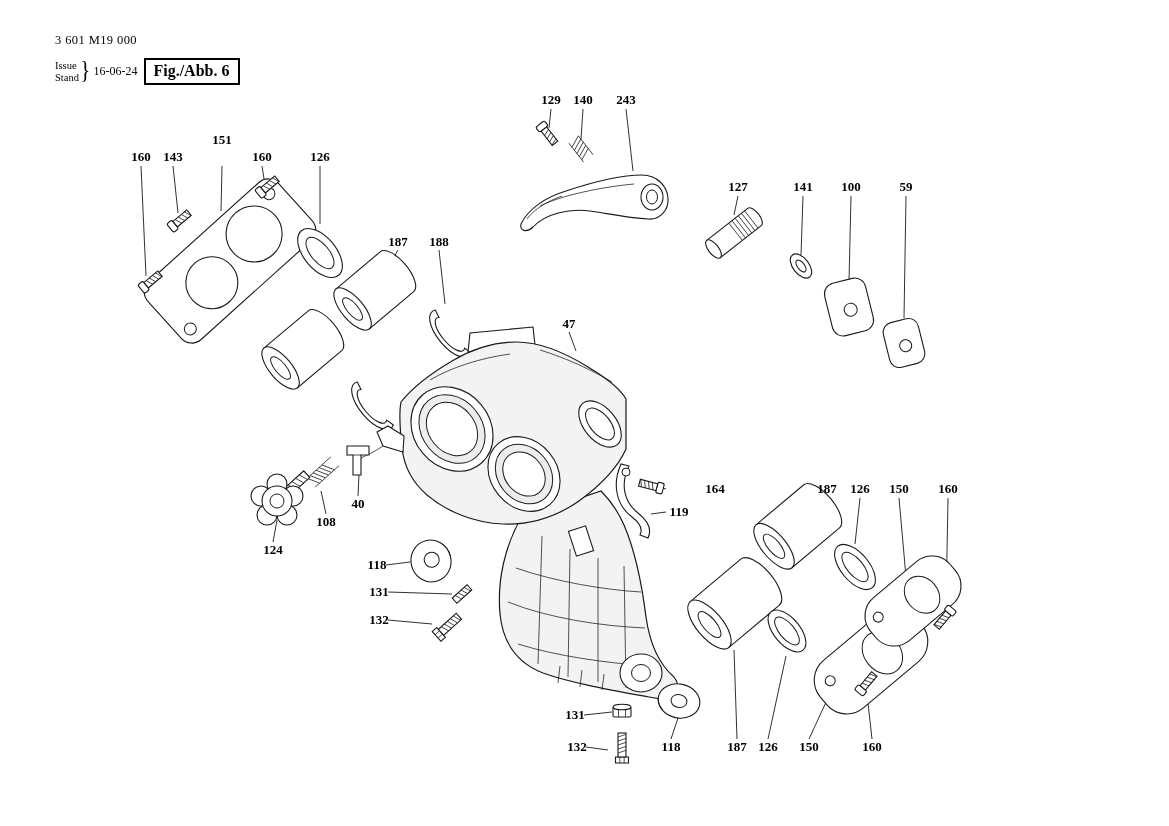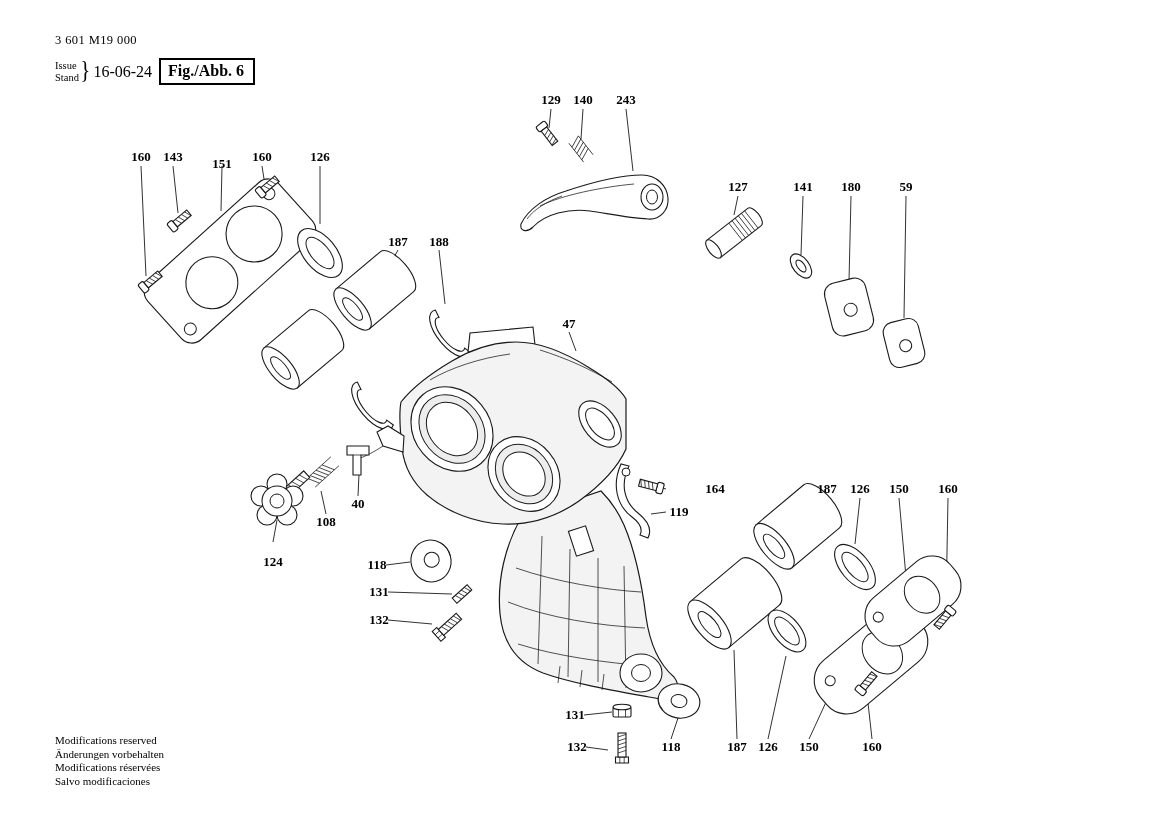--- a/index.html
+++ b/index.html
@@ -2,21 +2,21 @@
 <html><head>
 <meta charset="utf-8">
 <style>
   html,body{margin:0;padding:0;background:#fff;}
   .page{position:relative;width:1069px;height:826px;background:#ffffff;
         font-family:Liberation Serif, serif;color:#000;overflow:hidden;}
   .part-number{position:absolute;left:55px;top:33px;font-size:12.5px;letter-spacing:.4px;}
   .issue-block{position:absolute;left:55px;top:58px;display:flex;align-items:center;}
   .issue-lines{font-size:10.5px;line-height:12px;}
   .brace{font-size:26px;font-weight:300;transform:scaleX(.8);margin:-3px 0 0 0;}
-  .issue-date{font-size:16px;margin-left:2px;}
+  .issue-date{font-size:12px;margin-left:2px;}
   .figbox{margin-left:7px;border:2px solid #000;padding:2px 9px 3px 7px;font-size:16px;font-weight:bold;}
   .footer{position:absolute;left:55px;top:734px;font-size:11px;line-height:13.5px;}
   .plabel{position:absolute;transform:translate(-50%,-50%);font-size:13px;font-weight:bold;white-space:nowrap;}
   svg.diagram{position:absolute;left:0;top:0;}
   .p{fill:#ffffff;stroke:#1a1a1a;stroke-width:1.1;}
   .ph{fill:#f3f3f3;stroke:#1a1a1a;stroke-width:1.2;}
   .pg{fill:#ededed;stroke:#1a1a1a;stroke-width:1;}
   .pw{fill:#ffffff;stroke:#1a1a1a;stroke-width:1;}
   .t{fill:none;stroke:#1a1a1a;stroke-width:.75;}
   .leader{fill:none;stroke:#1a1a1a;stroke-width:.9;}
@@ -240,53 +240,47 @@
     <g transform="translate(787,631) rotate(-40)">
       <ellipse rx="13" ry="25" class="p"></ellipse>
       <ellipse rx="7.5" ry="17" class="pw"></ellipse>
     </g>
     <use href="#screwS" transform="translate(945,617) rotate(130)"></use>
     <use href="#screwS" transform="translate(866,684) rotate(-50)"></use>
   </svg>
 
   <div class="plabel" style="left:141px;top:157px;">160</div>
   <div class="plabel" style="left:173px;top:157px;">143</div>
-  <div class="plabel" style="left:222px;top:164px;">151</div>
+  <div class="plabel" style="left:222px;top:140px;">151</div>
   <div class="plabel" style="left:262px;top:157px;">160</div>
   <div class="plabel" style="left:320px;top:157px;">126</div>
   <div class="plabel" style="left:398px;top:242px;">187</div>
   <div class="plabel" style="left:439px;top:242px;">188</div>
   <div class="plabel" style="left:551px;top:100px;">129</div>
   <div class="plabel" style="left:583px;top:100px;">140</div>
   <div class="plabel" style="left:626px;top:100px;">243</div>
   <div class="plabel" style="left:738px;top:187px;">127</div>
   <div class="plabel" style="left:803px;top:187px;">141</div>
-  <div class="plabel" style="left:851px;top:187px;">180</div>
+  <div class="plabel" style="left:851px;top:187px;">100</div>
   <div class="plabel" style="left:906px;top:187px;">59</div>
   <div class="plabel" style="left:569px;top:324px;">47</div>
   <div class="plabel" style="left:715px;top:489px;">164</div>
   <div class="plabel" style="left:679px;top:512px;">119</div>
   <div class="plabel" style="left:827px;top:489px;">187</div>
   <div class="plabel" style="left:860px;top:489px;">126</div>
   <div class="plabel" style="left:899px;top:489px;">150</div>
   <div class="plabel" style="left:948px;top:489px;">160</div>
   <div class="plabel" style="left:358px;top:504px;">40</div>
   <div class="plabel" style="left:326px;top:522px;">108</div>
-  <div class="plabel" style="left:273px;top:550px;margin-top:12px;">124</div>
+  <div class="plabel" style="left:273px;top:550px;">124</div>
   <div class="plabel" style="left:377px;top:565px;">118</div>
   <div class="plabel" style="left:379px;top:592px;">131</div>
   <div class="plabel" style="left:379px;top:620px;">132</div>
   <div class="plabel" style="left:575px;top:715px;">131</div>
   <div class="plabel" style="left:577px;top:747px;">132</div>
   <div class="plabel" style="left:671px;top:747px;">118</div>
   <div class="plabel" style="left:737px;top:747px;">187</div>
   <div class="plabel" style="left:768px;top:747px;">126</div>
   <div class="plabel" style="left:809px;top:747px;">150</div>
   <div class="plabel" style="left:872px;top:747px;">160</div>
 
-  <div class="footer">
-    <div>Modifications reserved</div>
-    <div>Änderungen vorbehalten</div>
-    <div>Modifications réservées</div>
-    <div>Salvo modificaciones</div>
-  </div>
 
 </div>
 
 </body></html>

